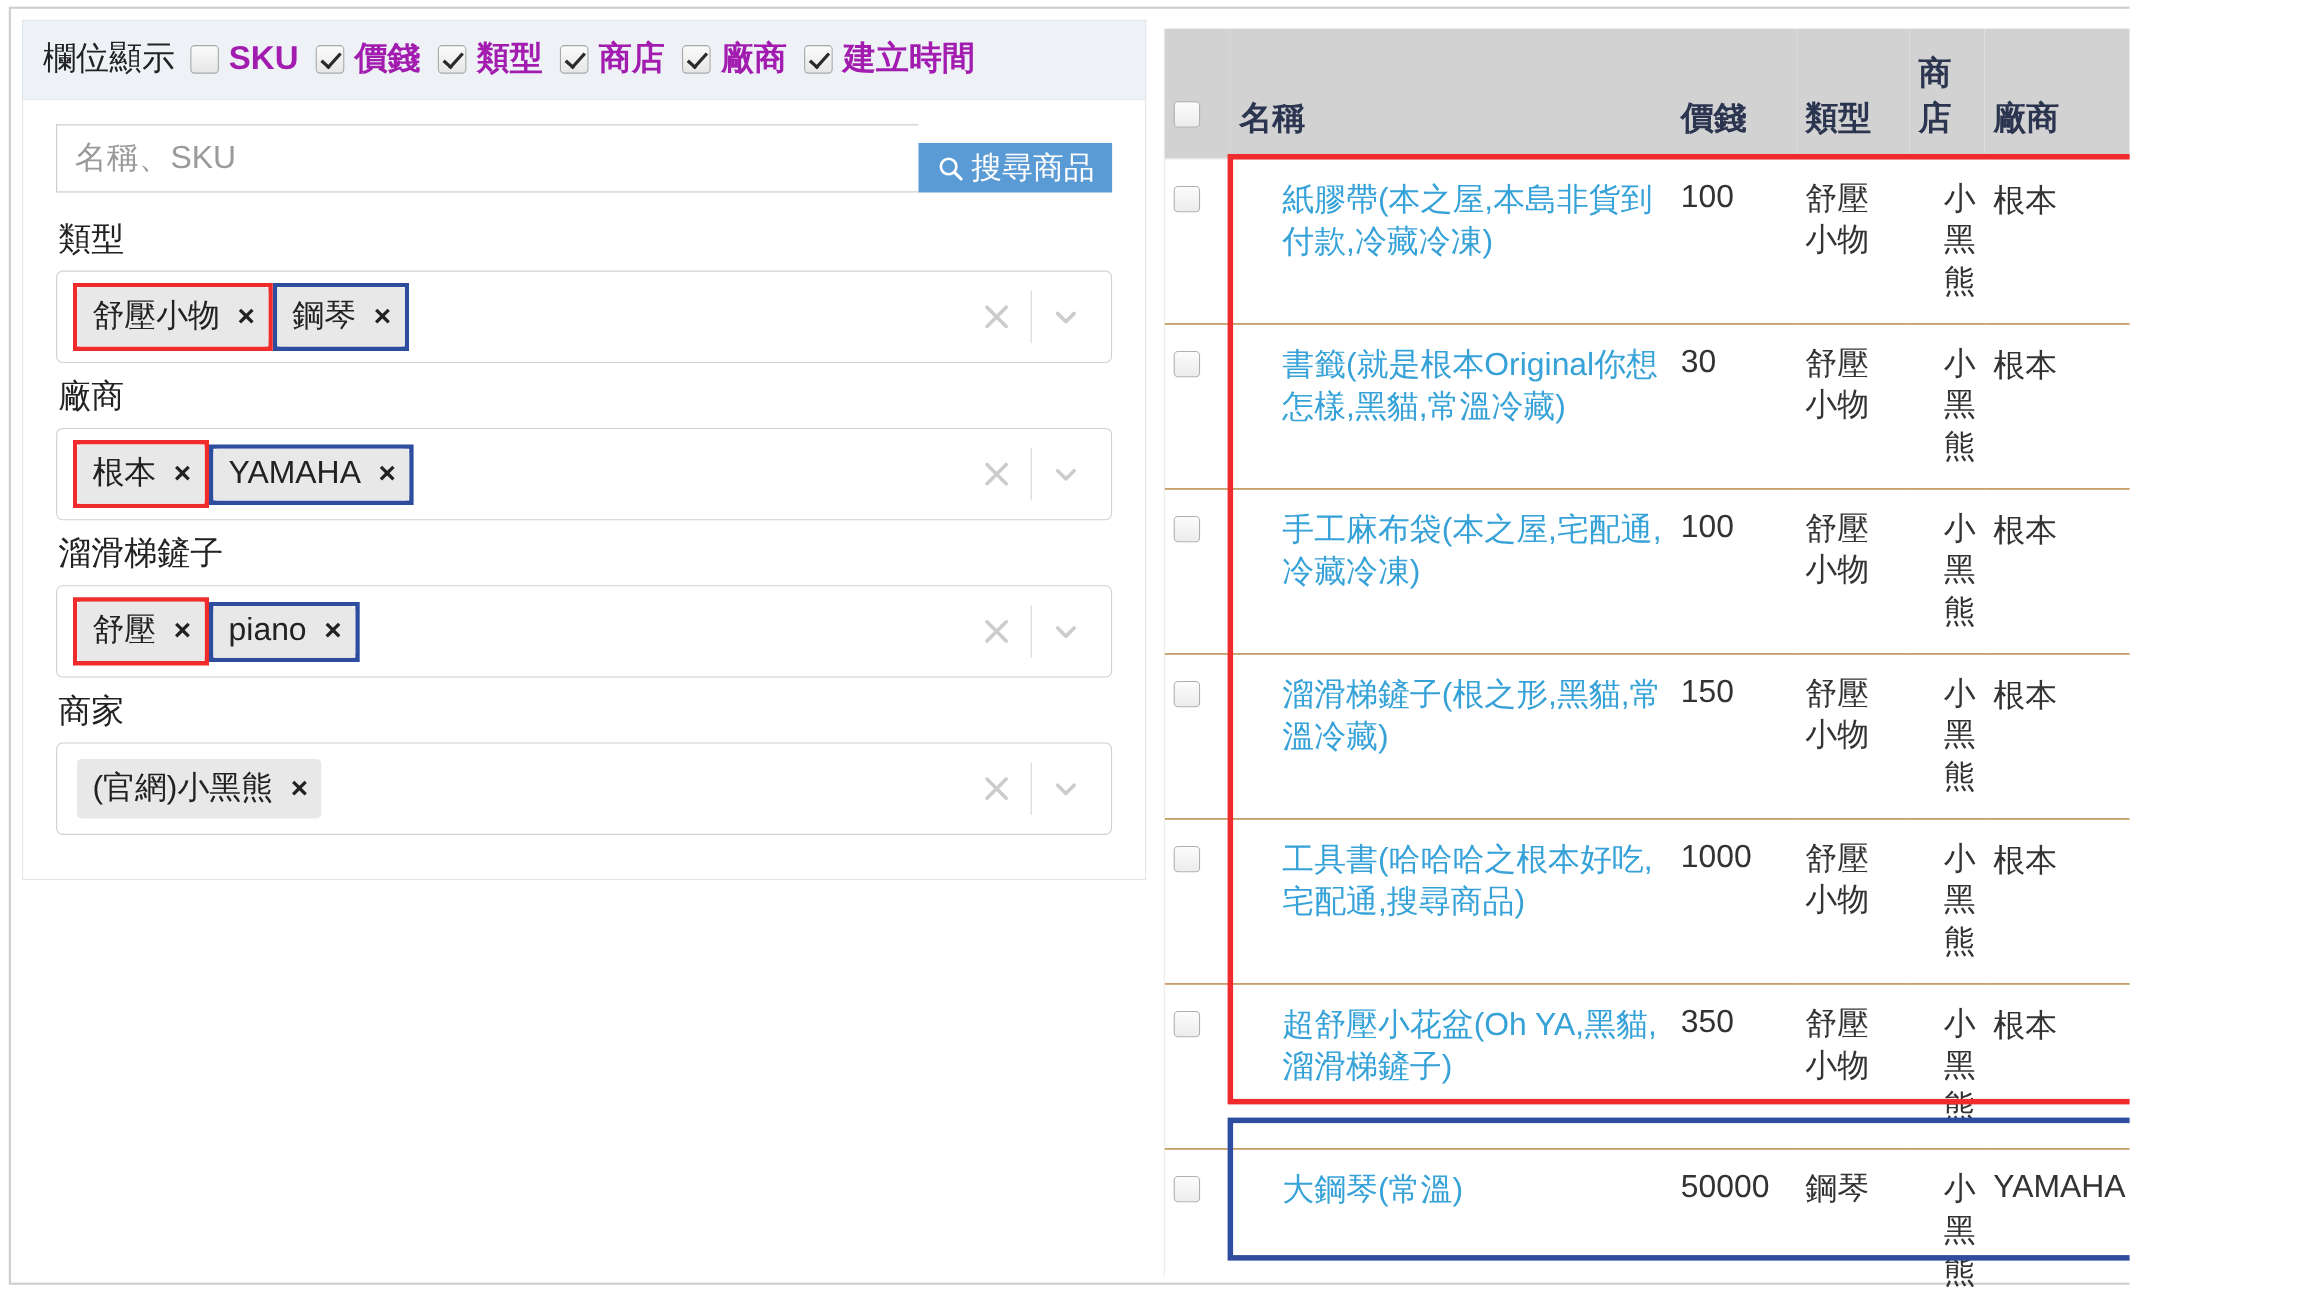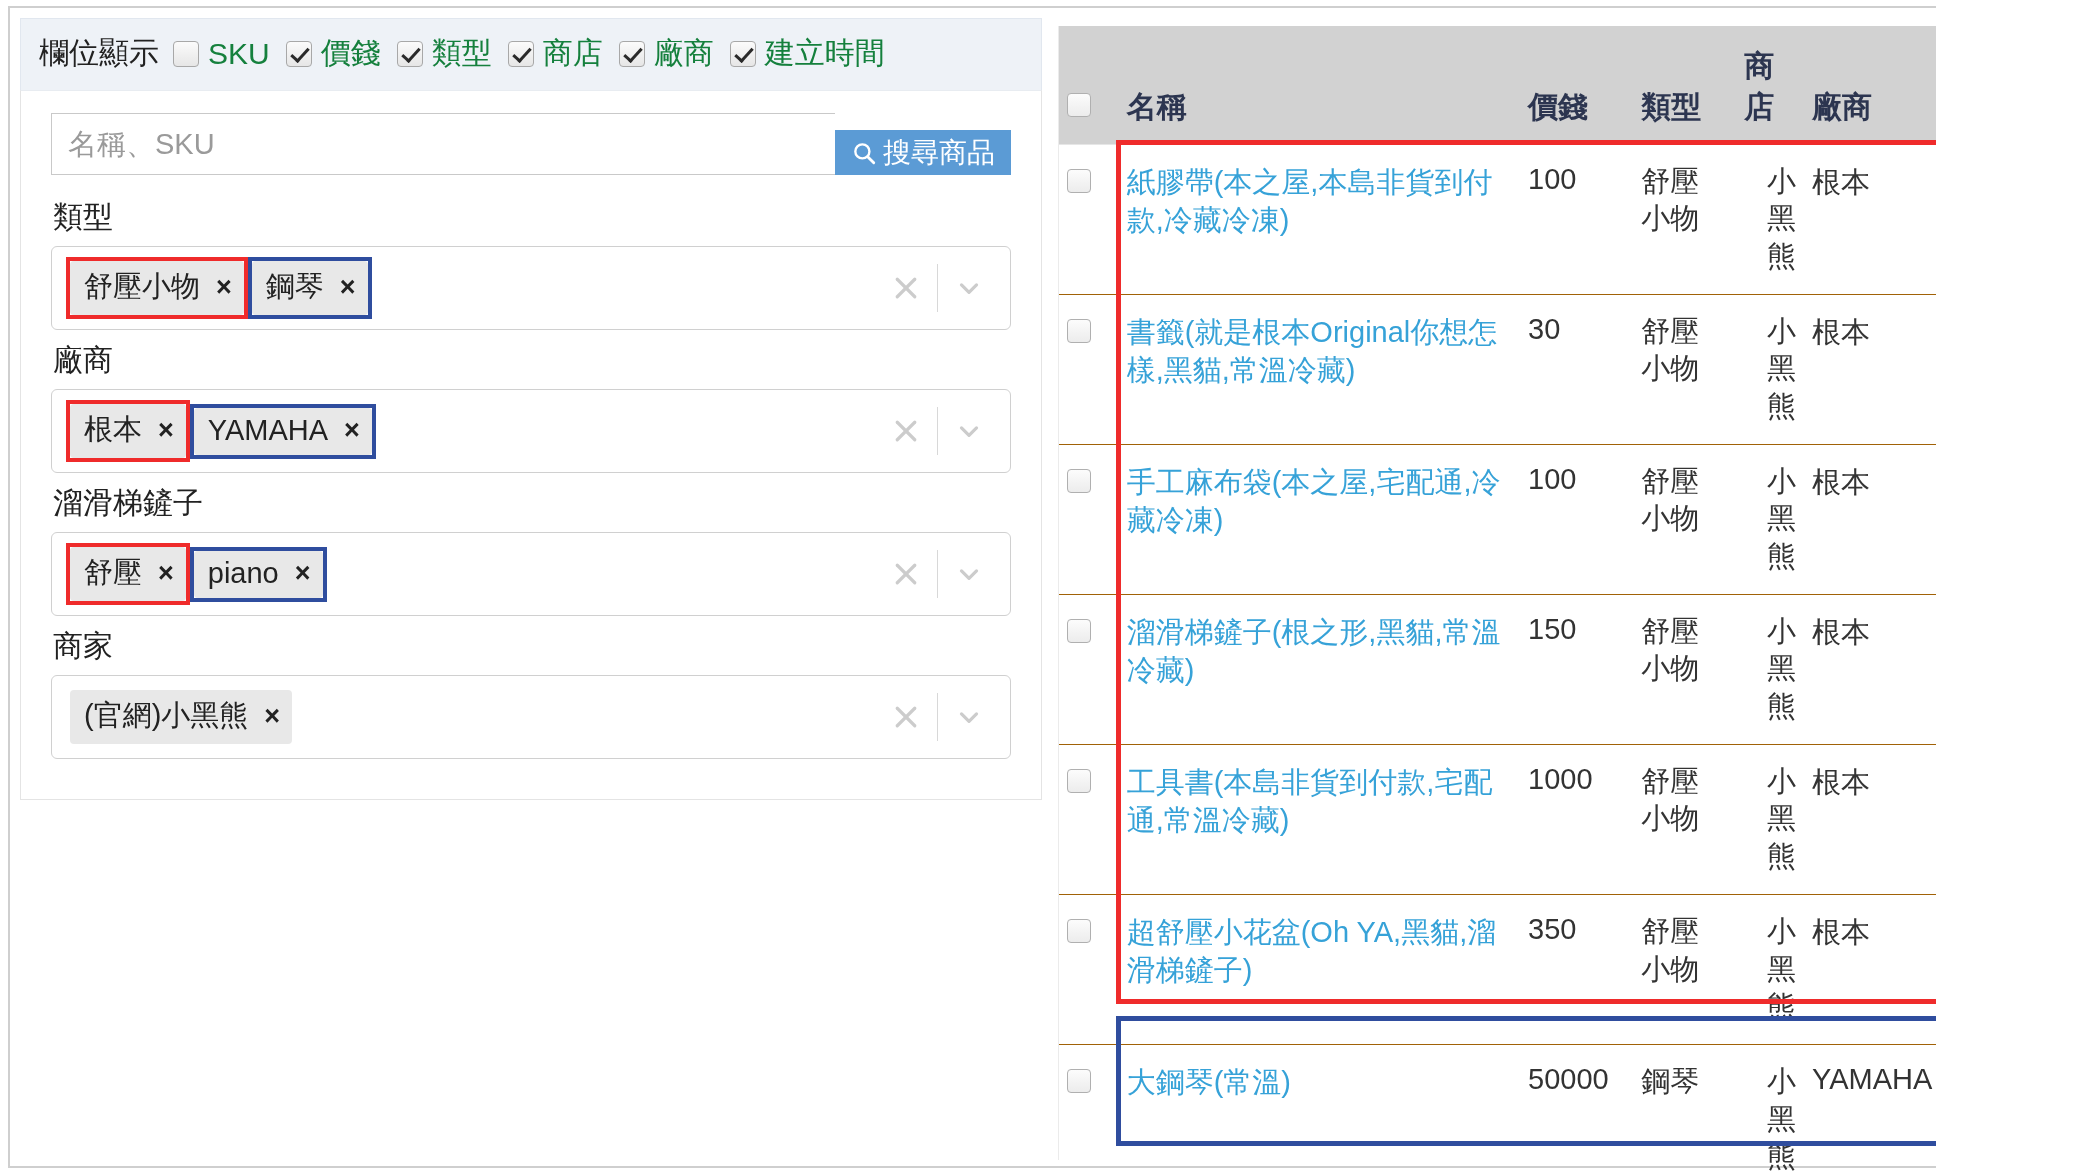--- a/index.html
+++ b/index.html
@@ -68,21 +68,22 @@
     content: "";
     position: absolute;
     left: 8px; top: 2px;
     width: 7px; height: 15px;
     border: solid #2a2a2a;
     border-width: 0 3px 3px 0;
     transform: rotate(42deg);
   }
   .fd-item-label {
     font-size: 30px;
-    color: #15803d;
+    color: #a21caf;
+    font-weight: bold;
   }
 
   .filter-card {
     background: #ffffff;
     border: 1px solid #e4e4e4;
     border-top: 1px solid #e8ecf1;
     padding: 22px 30px 34px 30px;
   }
 
   
@@ -230,20 +231,21 @@
   .col-vendor{ width: 180px; }
   .col-group{ width: 92px; }
 
   th.col-cb, td.col-cb { padding-left: 14px; padding-right: 0; }
   td.col-name a {
     color: #36a2d8;
     text-decoration: none;
     line-height: 1.32;
     display: block;
     cursor: pointer;
+    margin-left: 39px;
   }
   td.cell-narrow { line-height: 1.30; }
   .tbl-cb {
     width: 24px; height: 24px;
     border: 1px solid #b0b0b0;
     border-radius: 4px;
     background: linear-gradient(#fcfcfc, #ececec);
     display: inline-block;
     margin-top: 6px;
   }
@@ -496,21 +498,21 @@
               </td>
             <td class="col-price">150</td>
             <td class="col-type cell-narrow">舒壓小物</td>
             <td class="col-shop cell-narrow">小黑熊</td>
             <td class="col-vendor">根本</td>
             <td class="col-group"></td>
           </tr>
           <tr>
             <td class="col-cb"><span class="tbl-cb"></span></td>
             <td class="col-name">
-                <a>工具書(本島非貨到付款,宅配通,常溫冷藏)</a>
+                <a>工具書(哈哈哈之根本好吃,宅配通,搜尋商品)</a>
               </td>
             <td class="col-price">1000</td>
             <td class="col-type cell-narrow">舒壓小物</td>
             <td class="col-shop cell-narrow">小黑熊</td>
             <td class="col-vendor">根本</td>
             <td class="col-group"></td>
           </tr>
           <tr>
             <td class="col-cb"><span class="tbl-cb"></span></td>
             <td class="col-name">

